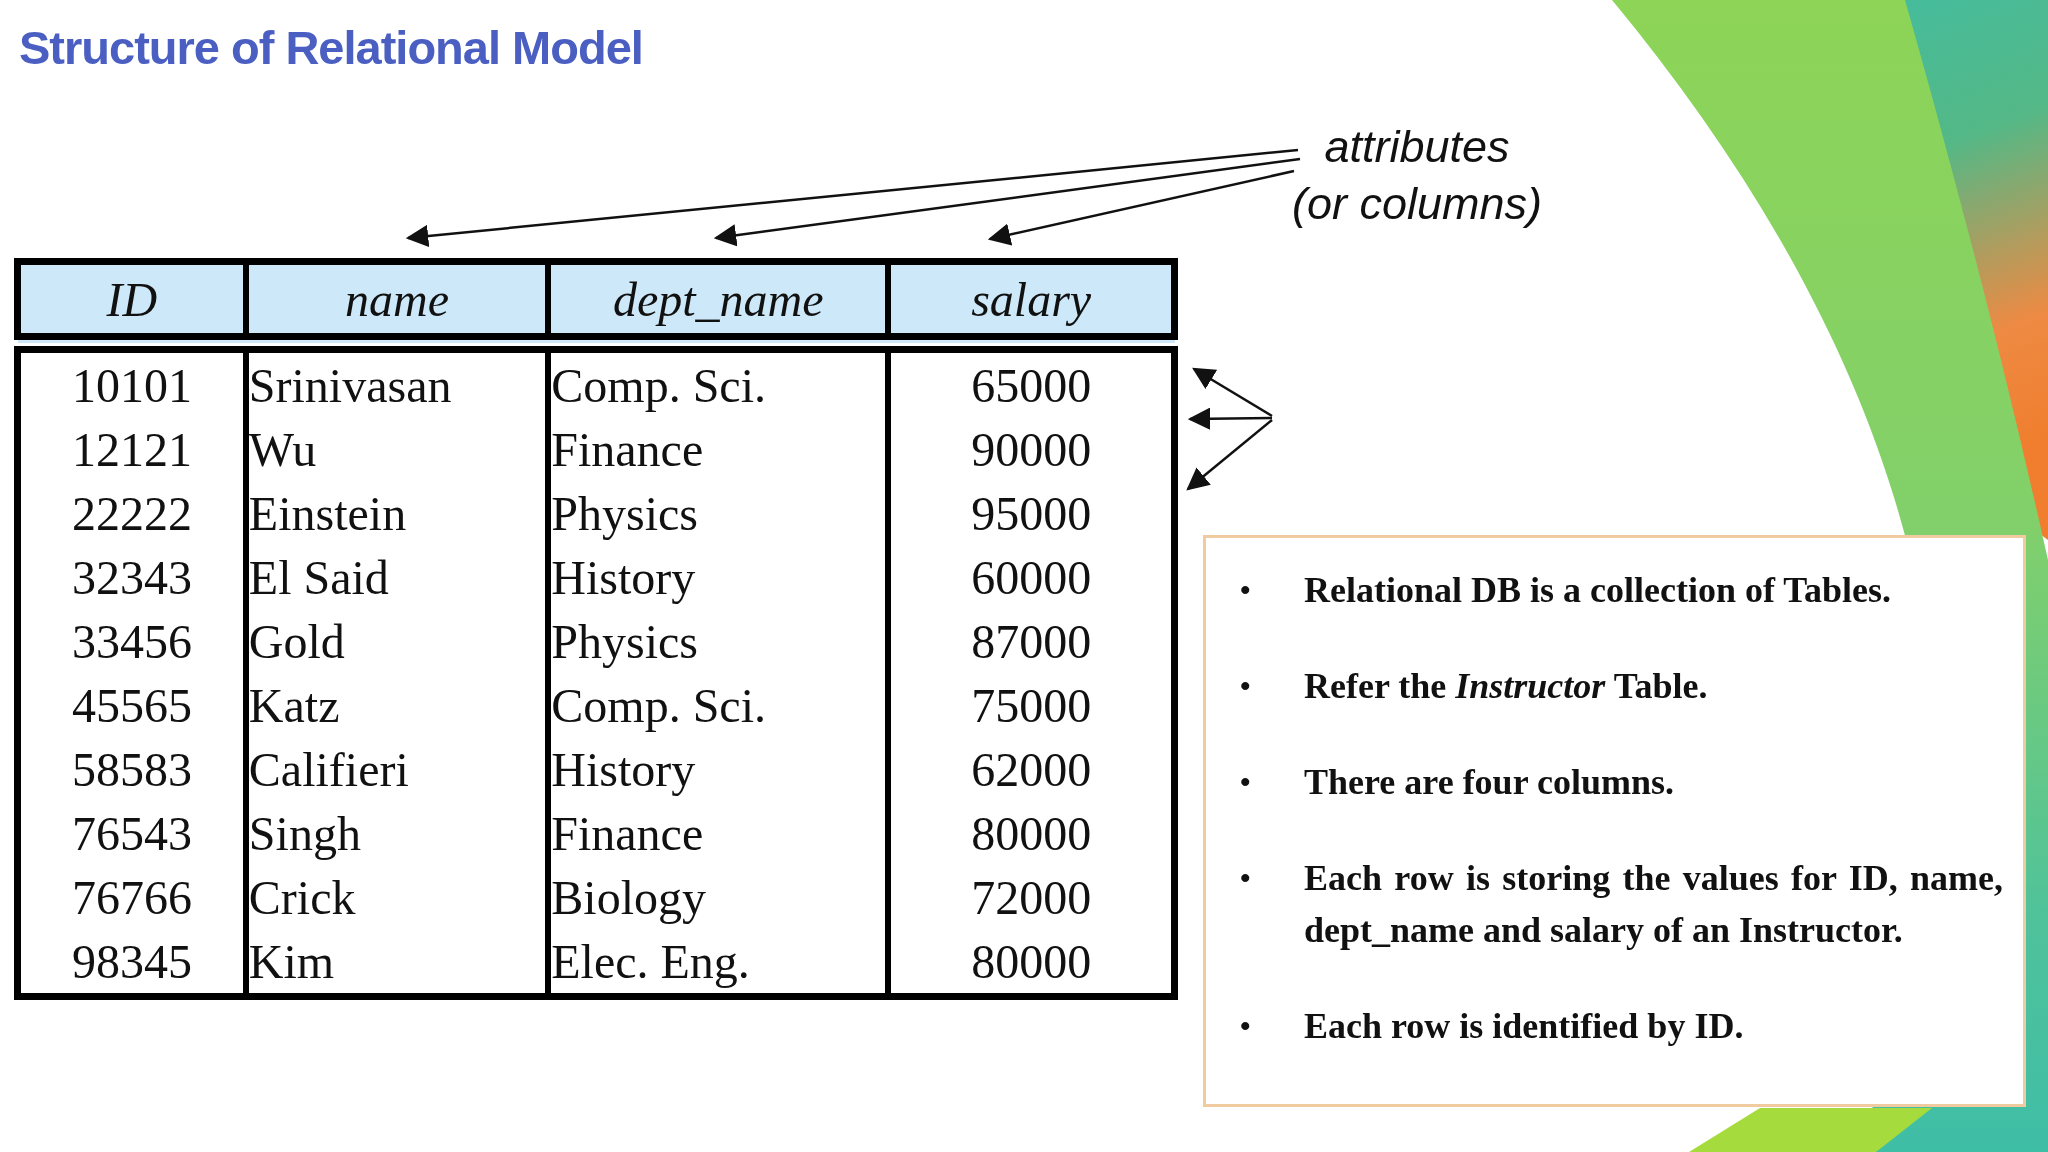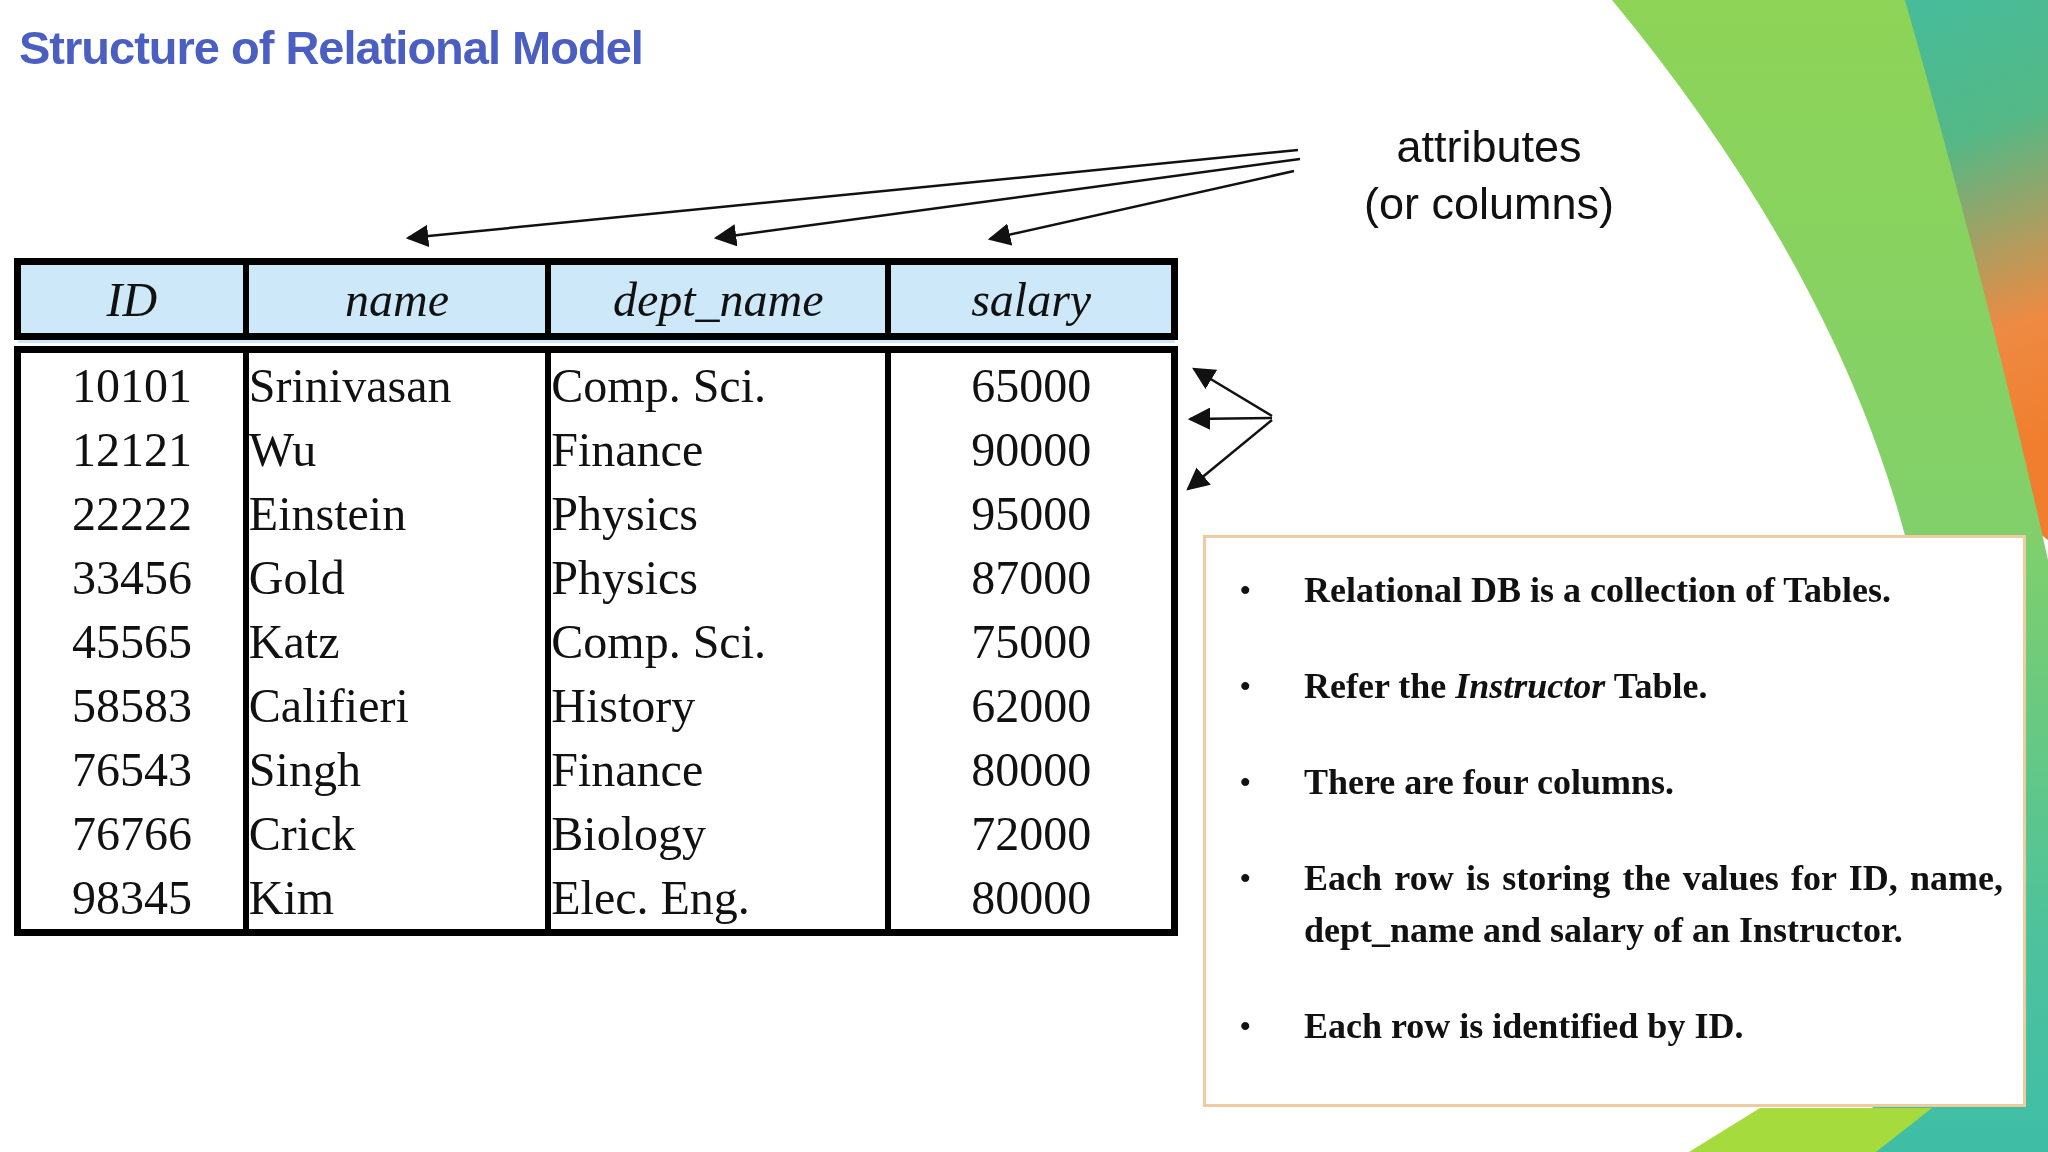--- a/index.html
+++ b/index.html
@@ -19,21 +19,21 @@
   table.instructor td{height:64px;font-size:48px;padding:0;white-space:nowrap;overflow:hidden;}
   table.instructor th,table.instructor td{border-right:6px solid #000;}
   table.instructor th:last-child,table.instructor td:last-child{border-right:none;}
   .c-id{width:225px;} .c-name{width:298px;} .c-dept{width:335px;} .c-sal{width:282px;}
   td.col-id{text-align:center;}
   td.col-name{text-align:left;padding-left:16px;}
   td.col-dept{text-align:left;padding-left:32px;}
   td.col-salary{text-align:center;}
   
   .callout{position:absolute;z-index:2;text-align:center;font-size:45px;line-height:57px;color:#111;}
-  .attr-label{left:1277px;top:118px;width:424px;}
+  .attr-label{left:1205px;top:118px;width:424px;font-style:italic;}
   .tuples-label{left:1154px;top:390px;width:424px;}
   
   .arrows{position:absolute;left:0;top:0;width:2048px;height:1152px;z-index:2;pointer-events:none;}
   
   .notes{position:absolute;left:1203px;top:535px;width:823px;height:572px;z-index:3;
          background:#ffffff;border:3px solid #F0CBA0;box-sizing:border-box;
          padding:26px 20px 0 34px;font-family:"Liberation Serif",serif;font-weight:bold;}
   .note{display:flex;margin-bottom:44px;font-size:36px;line-height:52px;}
   .note .dot{width:64px;flex:none;font-size:30px;}
   .note .txt{flex:1;text-align:justify;}
@@ -118,20 +118,26 @@
           <td class="col-dept">Finance</td>
           <td class="col-salary">90000</td>
         </tr>
         <tr>
           <td class="col-id">22222</td>
           <td class="col-name">Einstein</td>
           <td class="col-dept">Physics</td>
           <td class="col-salary">95000</td>
         </tr>
         <tr>
+          <td class="col-id">32343</td>
+          <td class="col-name">El Said</td>
+          <td class="col-dept">History</td>
+          <td class="col-salary">60000</td>
+        </tr>
+        <tr>
           <td class="col-id">33456</td>
           <td class="col-name">Gold</td>
           <td class="col-dept">Physics</td>
           <td class="col-salary">87000</td>
         </tr>
         <tr>
           <td class="col-id">45565</td>
           <td class="col-name">Katz</td>
           <td class="col-dept">Comp. Sci.</td>
           <td class="col-salary">75000</td>

